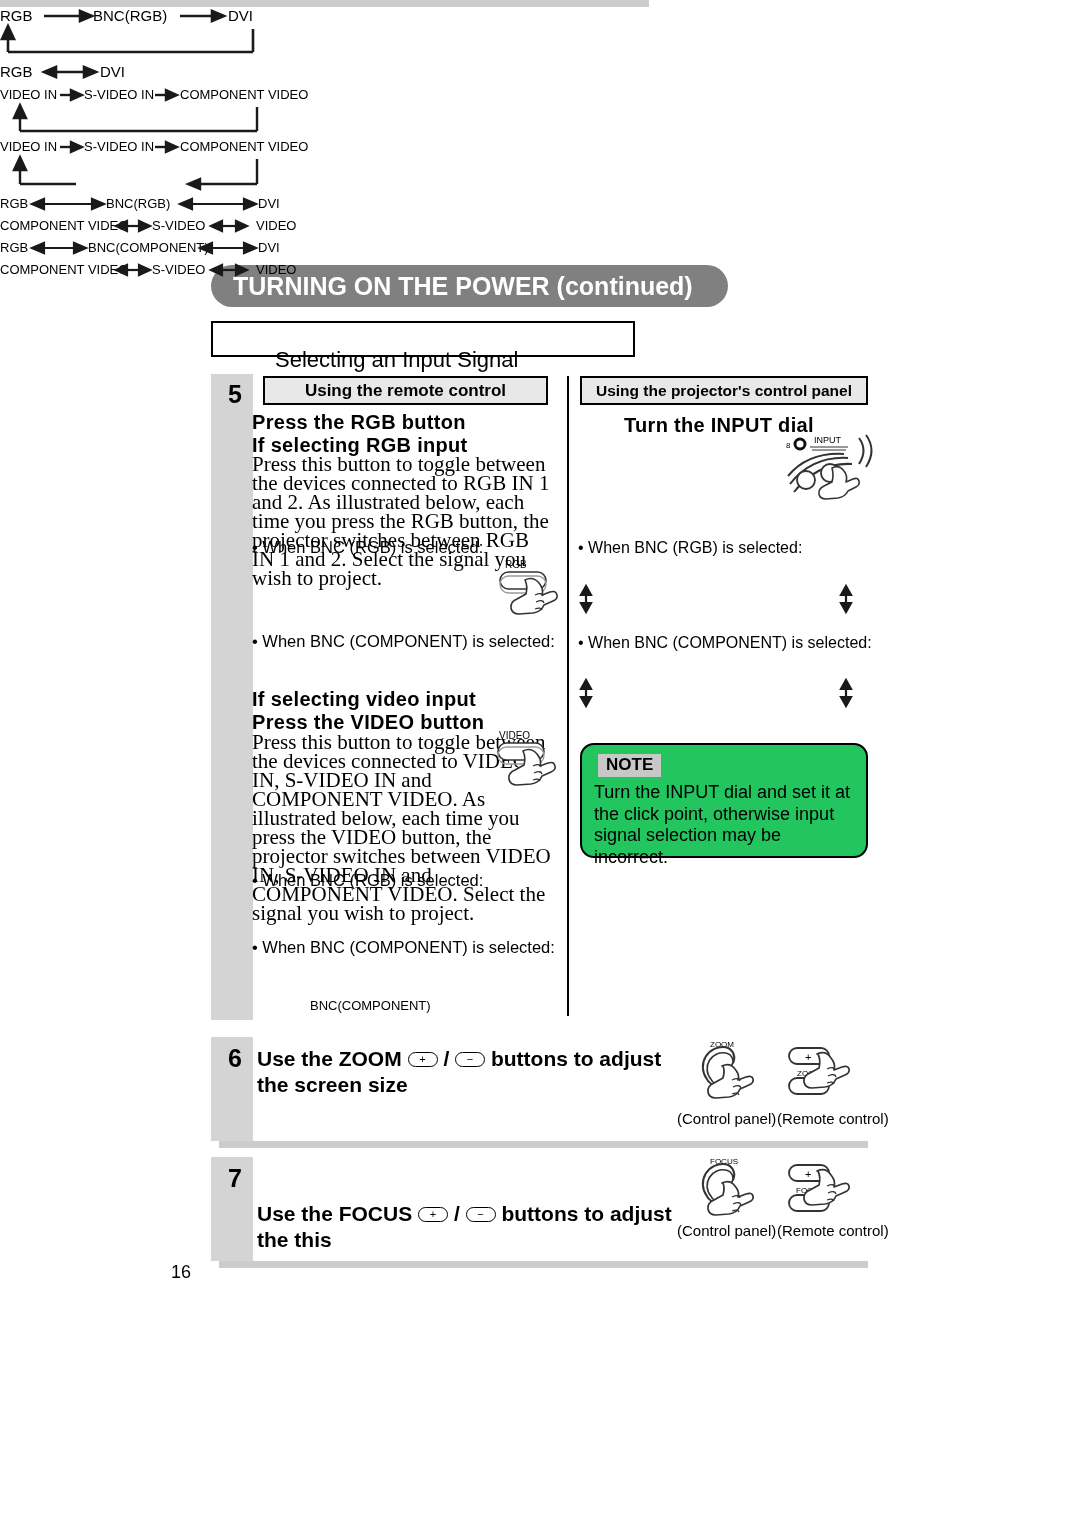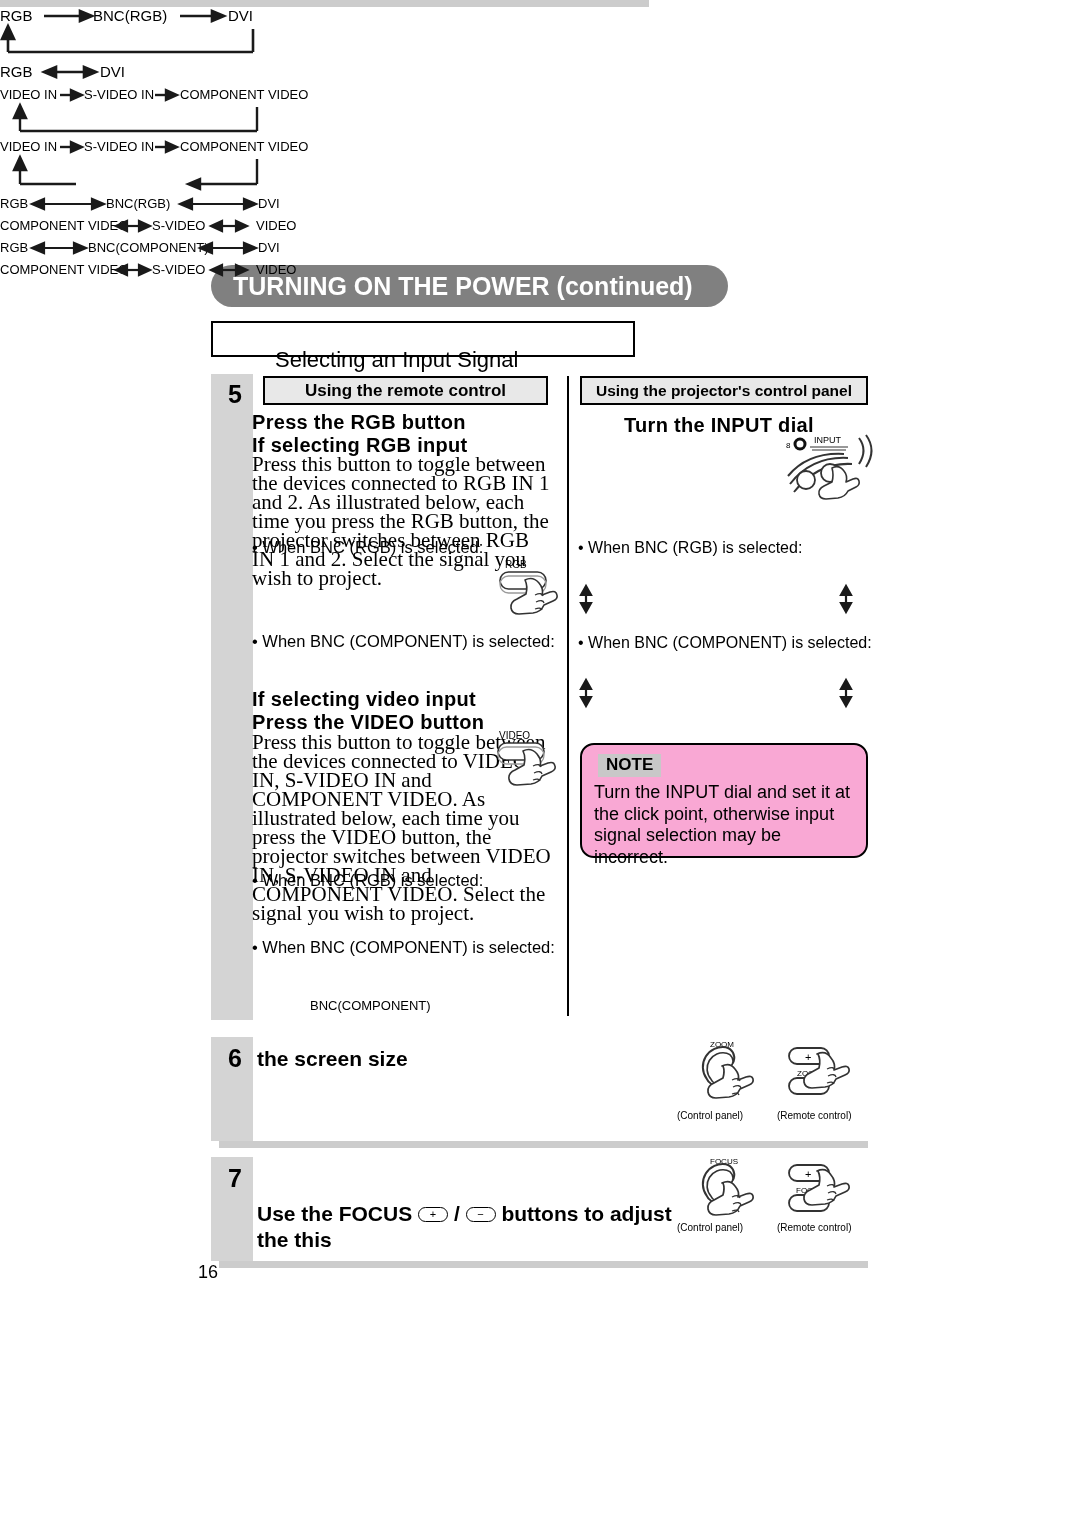--- a/index.html
+++ b/index.html
@@ -93,21 +93,21 @@
   #r-b1  { left:578px; top:539px; }
   #r-d1a { left:574px; top:565px; }
   #r-d1b { left:574px; top:613px; }
   #r-b2  { left:578px; top:634px; }
   #r-d2a { left:574px; top:659px; }
   #r-d2b { left:574px; top:706px; }
 
   
   #note-box {
     position:absolute; left:580px; top:743px; width:288px; height:115px;
-    border:2px solid #000; border-radius:14px; background:#f9a8d4;
+    border:2px solid #000; border-radius:14px; background:#22c55e;
   }
   #note-badge {
     position:absolute; left:16px; top:9px; background:#c8c8c8;
     font-weight:bold; font-size:17px; padding:1px 8px 2px 8px;
   }
   #note-text { position:absolute; left:12px; top:37px; width:265px; font-size:18px; line-height:21.5px; }
 
   
   #step6-gray   { position:absolute; left:211px; top:1037px; width:42px;  height:104px; background:#d4d4d4; }
   #step6-white  { position:absolute; left:253px; top:1037px; width:615px; height:104px; background:#fff; }
@@ -122,28 +122,28 @@
   .step-title { position:absolute; font-weight:bold; font-size:21px; line-height:26px; white-space:nowrap;}
   #step6-title { left:257px; top:1046px; }
   #step7-title { left:257px; top:1166px;margin-top:35px; }
 
   .pillbtn {
     display:inline-block; width:30px; height:15px; border:1.6px solid #000;
     border-radius:8px; position:relative; top:-1px; vertical-align:middle;
     font-weight:normal; font-size:11px; line-height:12px; text-align:center;
   }
 
-  .cap { position:absolute; font-size:10px; white-space:nowrap; }
+  .cap { position:absolute; font-size:15px; white-space:nowrap; }
   #cap6a { left:677px; top:1110px; }
   #cap6b { left:777px; top:1110px; }
   #cap7a { left:677px; top:1222px; }
   #cap7b { left:777px; top:1222px; }
 
   
-  #pageno { position:absolute; left:198px; top:1262px; font-size:18px; }
+  #pageno { position:absolute; left:171px; top:1262px; font-size:18px; }
 
   
   svg { position:absolute; overflow:visible; }
 </style>
 </head>
 <body>
 
 <div id="page">
 
   <div class="banner">
@@ -410,20 +410,27 @@
     <span id="note-badge">NOTE</span>
     <div id="note-text">Turn the INPUT dial and set it at the click point, otherwise input signal selection may be incorrect.</div>
   </div>
 
   <div id="step6-gray"></div>
   <div id="step6-white"></div>
   <div id="step6-shadow"></div>
   <div id="step6-num">6</div>
 
   <div class="step-title" id="step6-title">
+    <div>
+      <span>Use the ZOOM</span>
+      <span class="pillbtn">+</span>
+      <span>/</span>
+      <span class="pillbtn">−</span>
+      <span>buttons to adjust</span>
+    </div>
     <div>the screen size</div>
   </div>
 
   <div style="position:absolute;left:690px;top:1038px;">
     <svg width="80" height="72">
       <text x="20" y="9" font-family="Liberation Sans, sans-serif" font-size="8" fill="#000">ZOOM</text>
       <path d="M14 36 a20 20 0 0 1 28 -24 a11 11 0 0 1 3 16 l-22 18 a11 11 0 0 1 -9 -10 z" transform="rotate(-18 30 30)" fill="#fff" stroke="#333" stroke-width="2"></path>
       <path d="M18 38 a16 16 0 0 1 23 -20 a8 8 0 0 1 2 12 l-18 15 a8 8 0 0 1 -7 -7 z" transform="rotate(-18 30 30)" fill="#fff" stroke="#333" stroke-width="1.6"></path>
       <path d="M32 28 q8 -4 13 3 q5 6 3 11 l8 -3 q6 -2 7 2 q1 4 -4 6 l-9 4 q-3 7 -11 8 l-13 1 q-7 0 -8 -6 q-1 -6 6 -9 l9 -5 q2 -7 0 -12 z" fill="#fff" stroke="#333" stroke-width="1.7" stroke-linejoin="round"></path>
       <path d="M42 42 q7 -3 8 1" fill="none" stroke="#333" stroke-width="1.3"></path>

